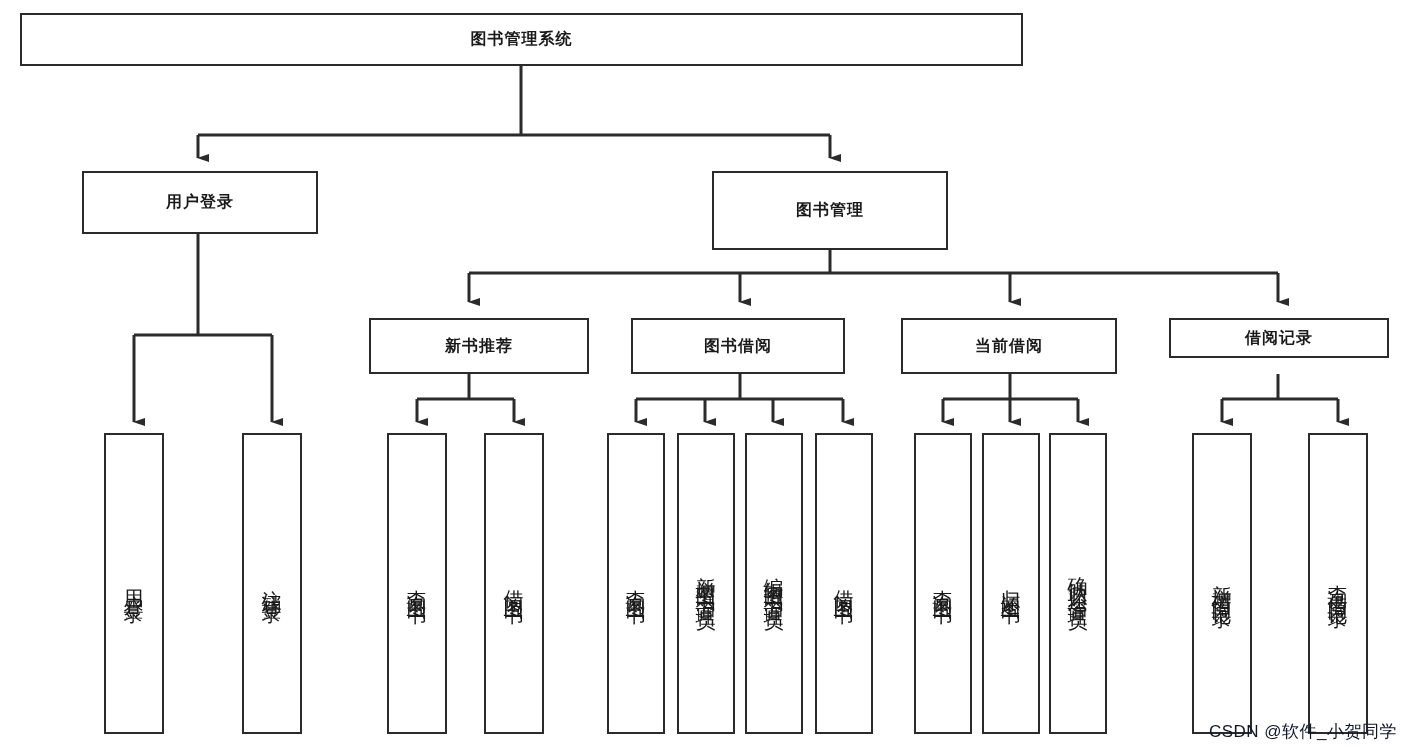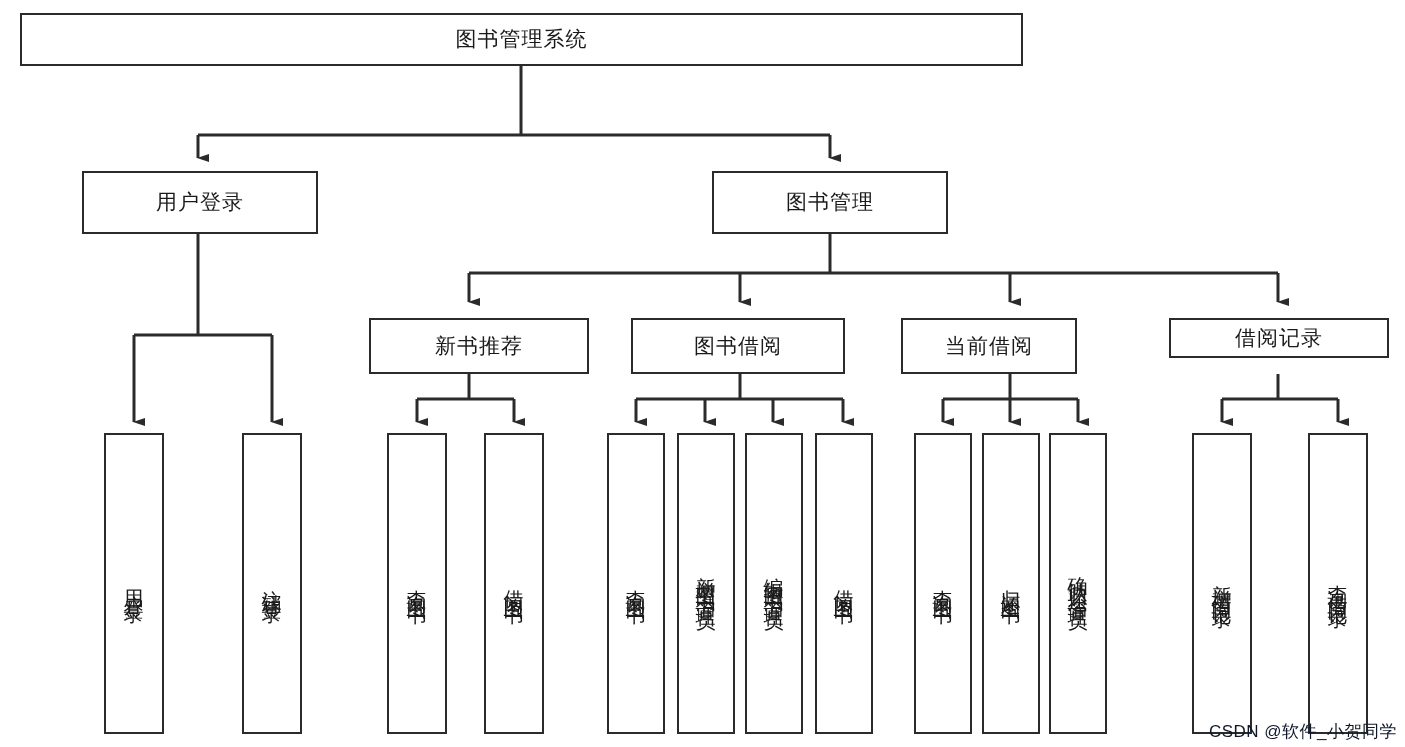--- a/index.html
+++ b/index.html
@@ -35,23 +35,24 @@
     justify-content: center;
     color: #1a1a1a;
   }
   .node .label {
     display: block;
     text-align: center;
     line-height: 1.05;
   }
   
   .node.horiz .label {
-    font-size: 21px;
+    font-size: 16px;
     letter-spacing: 1px;
     writing-mode: horizontal-tb;
+    font-weight: bold;
   }
   
   .node.vert {
     align-items: center;
     justify-content: center;
     padding: 4px 0;
   }
   .node.vert .label {
     writing-mode: vertical-rl;
     text-orientation: upright;
@@ -126,33 +127,33 @@
   </svg>
 
   <div class="node horiz" style="left:20px; top:13px; width:1003px; height:53px;">
     <span class="label">图书管理系统</span>
   </div>
 
   <div class="node horiz" style="left:82px; top:171px; width:236px; height:63px;">
     <span class="label">用户登录</span>
   </div>
 
-  <div class="node horiz" style="left:712px; top:171px; width:236px; height:63px;">
+  <div class="node horiz" style="left:712px; top:171px; width:236px; height:79px;">
     <span class="label">图书管理</span>
   </div>
 
   <div class="node horiz" style="left:369px; top:318px; width:220px; height:56px;">
     <span class="label">新书推荐</span>
   </div>
 
   <div class="node horiz" style="left:631px; top:318px; width:214px; height:56px;align-items:center;">
     <span class="label">图书借阅</span>
   </div>
 
-  <div class="node horiz" style="left:901px; top:318px; width:176px; height:56px;">
+  <div class="node horiz" style="left:901px; top:318px; width:216px; height:56px;">
     <span class="label">当前借阅</span>
   </div>
 
   <div class="node horiz" style="left:1169px; top:318px; width:220px; height:40px;">
     <span class="label">借阅记录</span>
   </div>
 
   <div class="node vert" style="left:104px; top:433px; width:60px; height:301px;">
     <span class="label">用户登录</span>
   </div>

